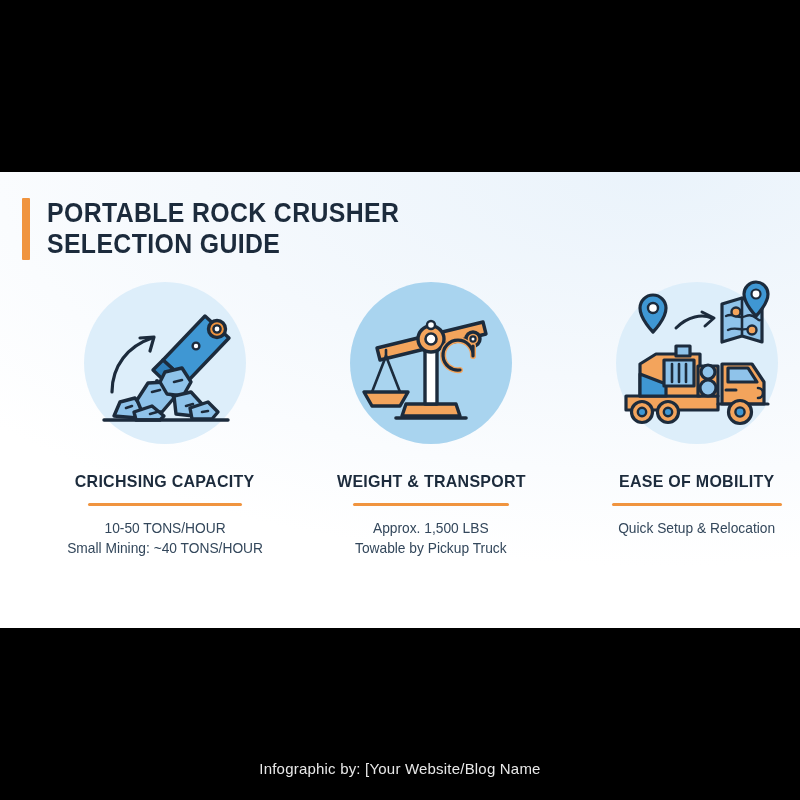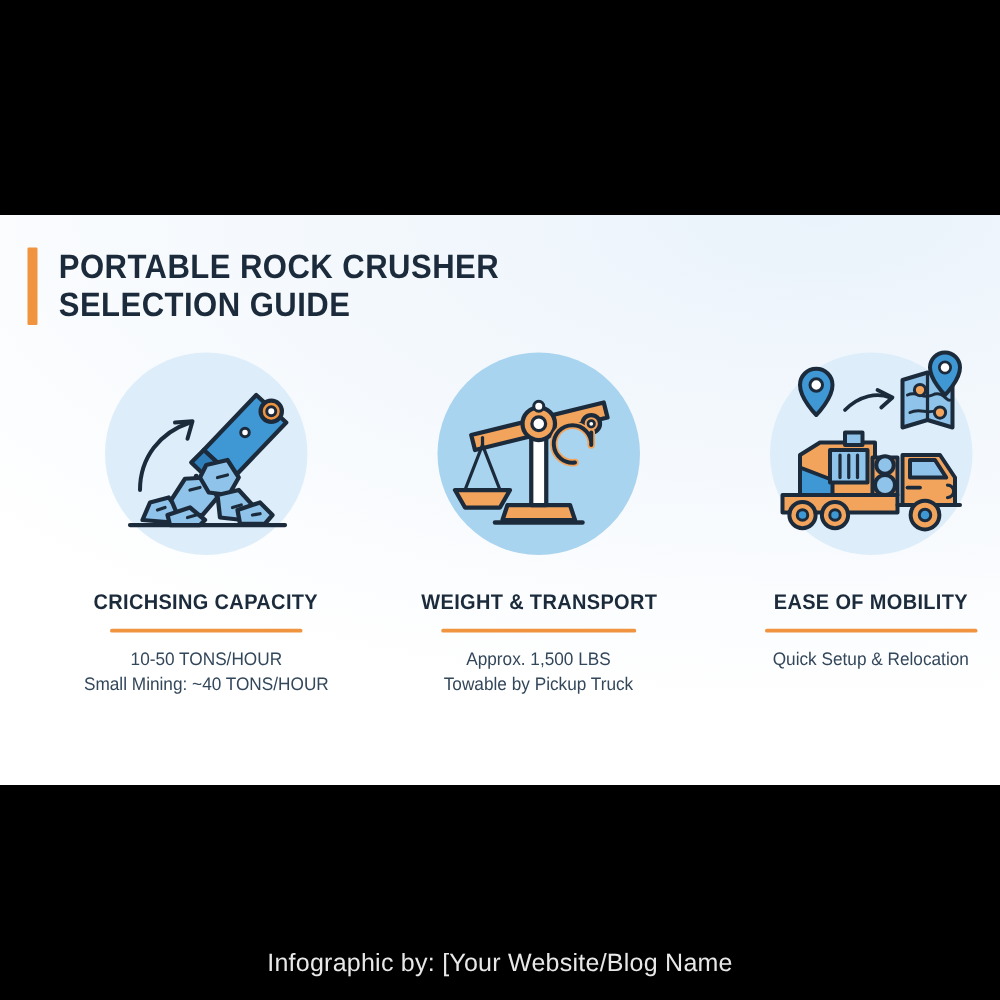--- a/index.html
+++ b/index.html
@@ -122,21 +122,21 @@
 
   
   .footer {
     position: absolute;
     left: 0;
     top: 760px;
     width: 800px;
     text-align: center;
     color: #e8e8e8;
     font-family: "Liberation Sans", sans-serif;
-    font-size: 20px;
+    font-size: 15px;
     letter-spacing: 0.2px;
   }
 </style>
 </head>
 <body>
 
 <div class="stage">
 
   <div class="panel"></div>
 

